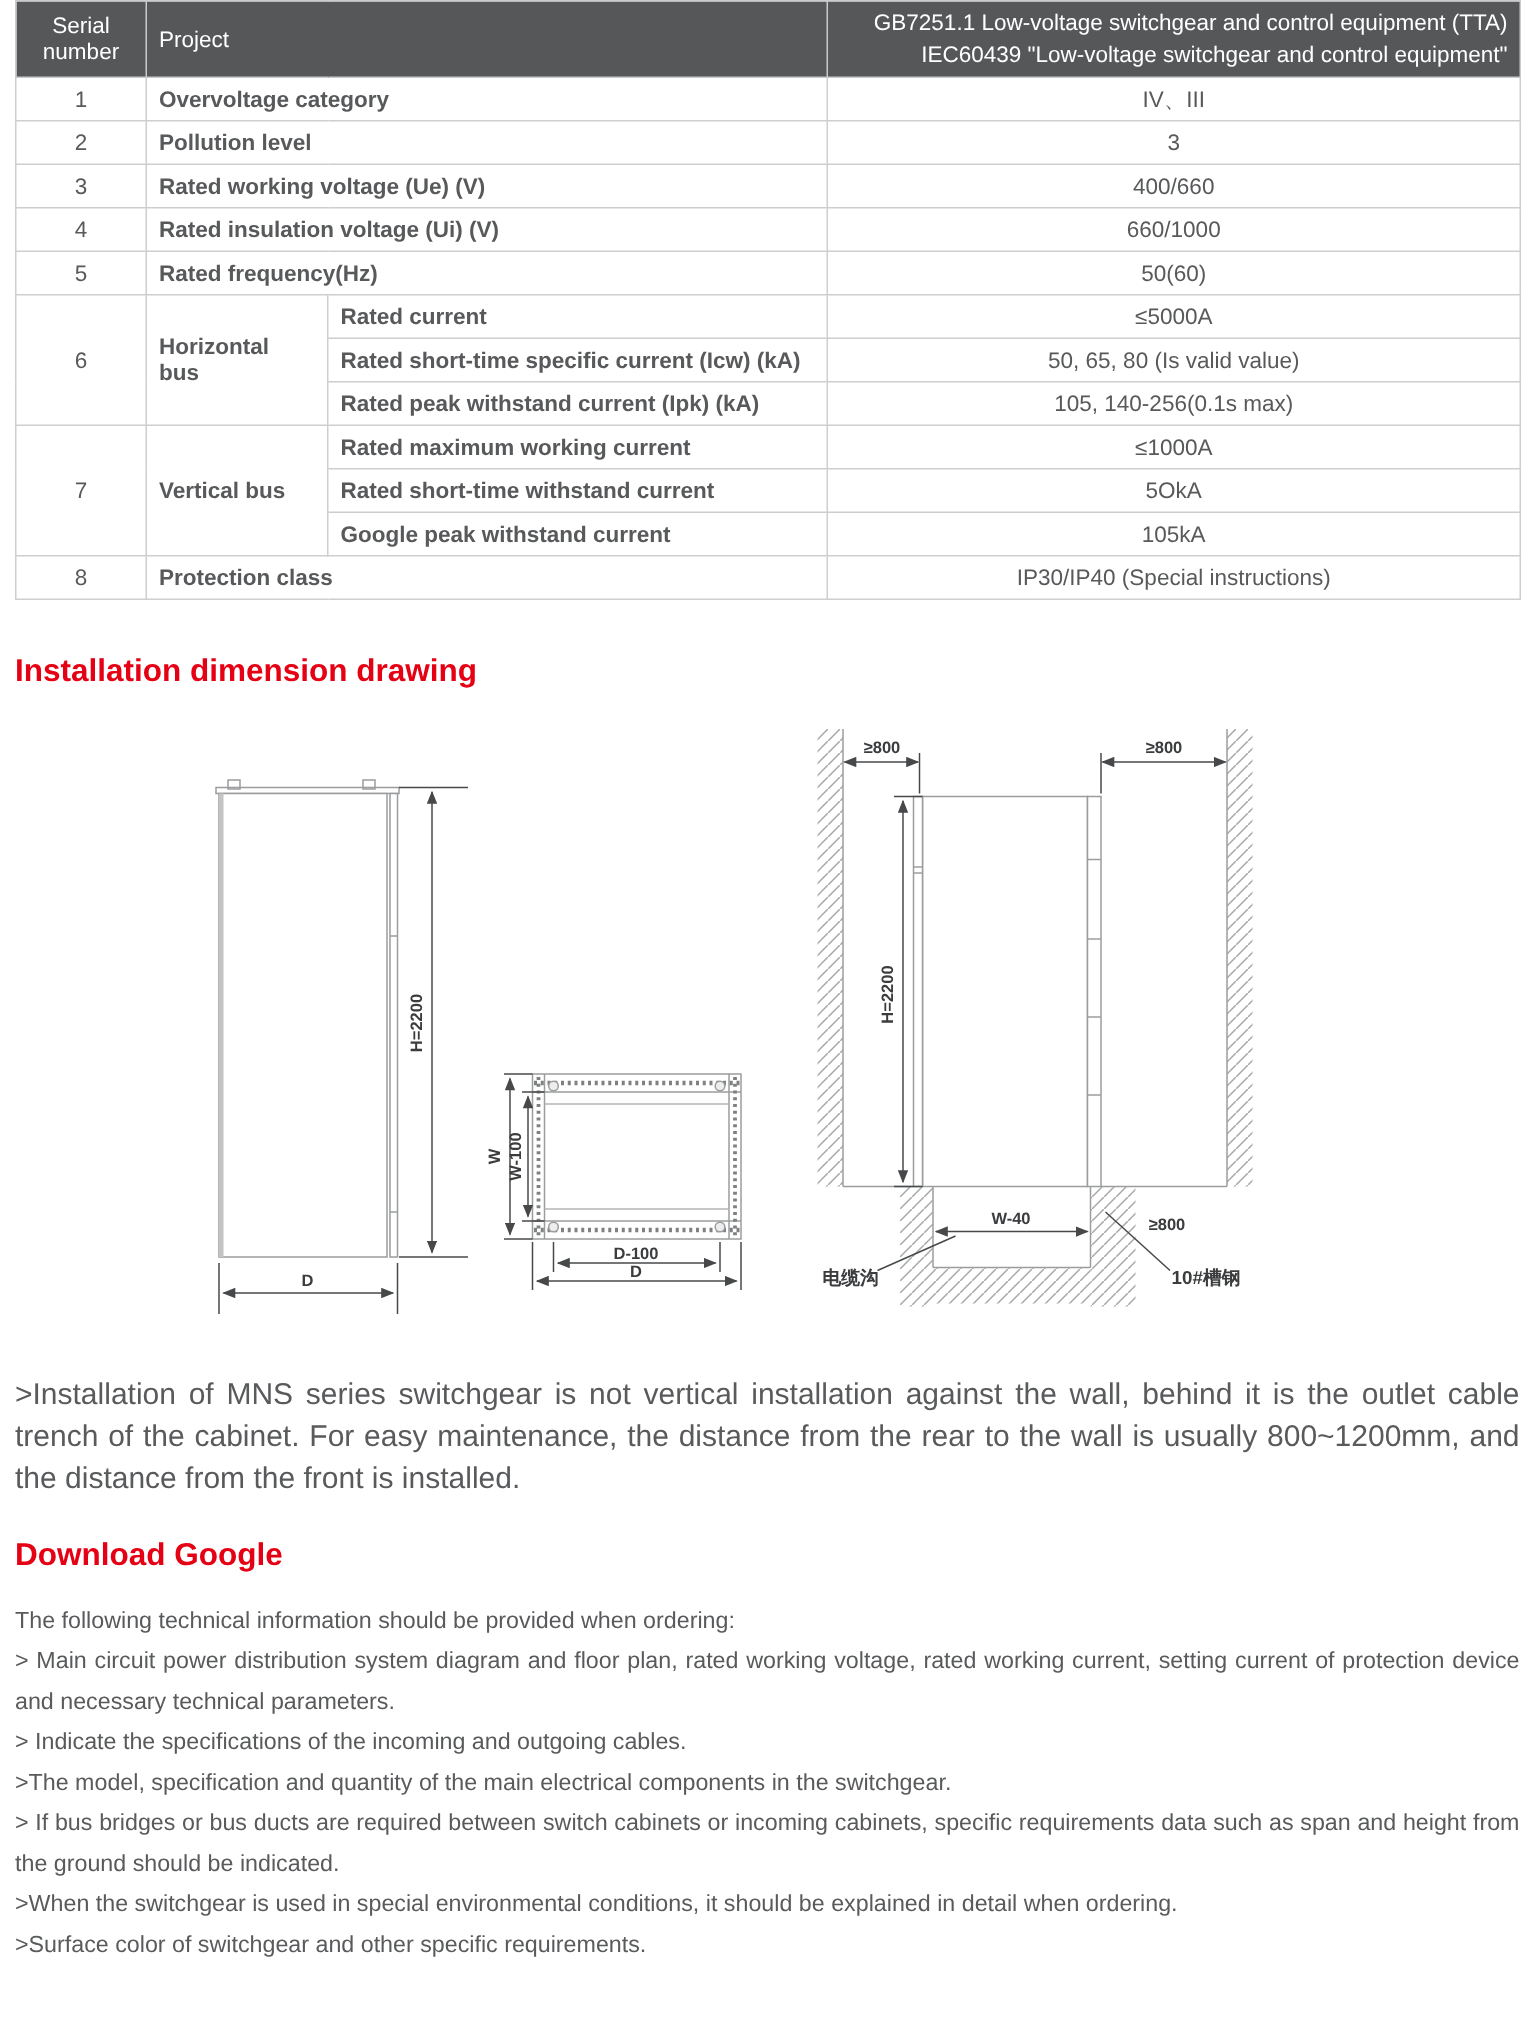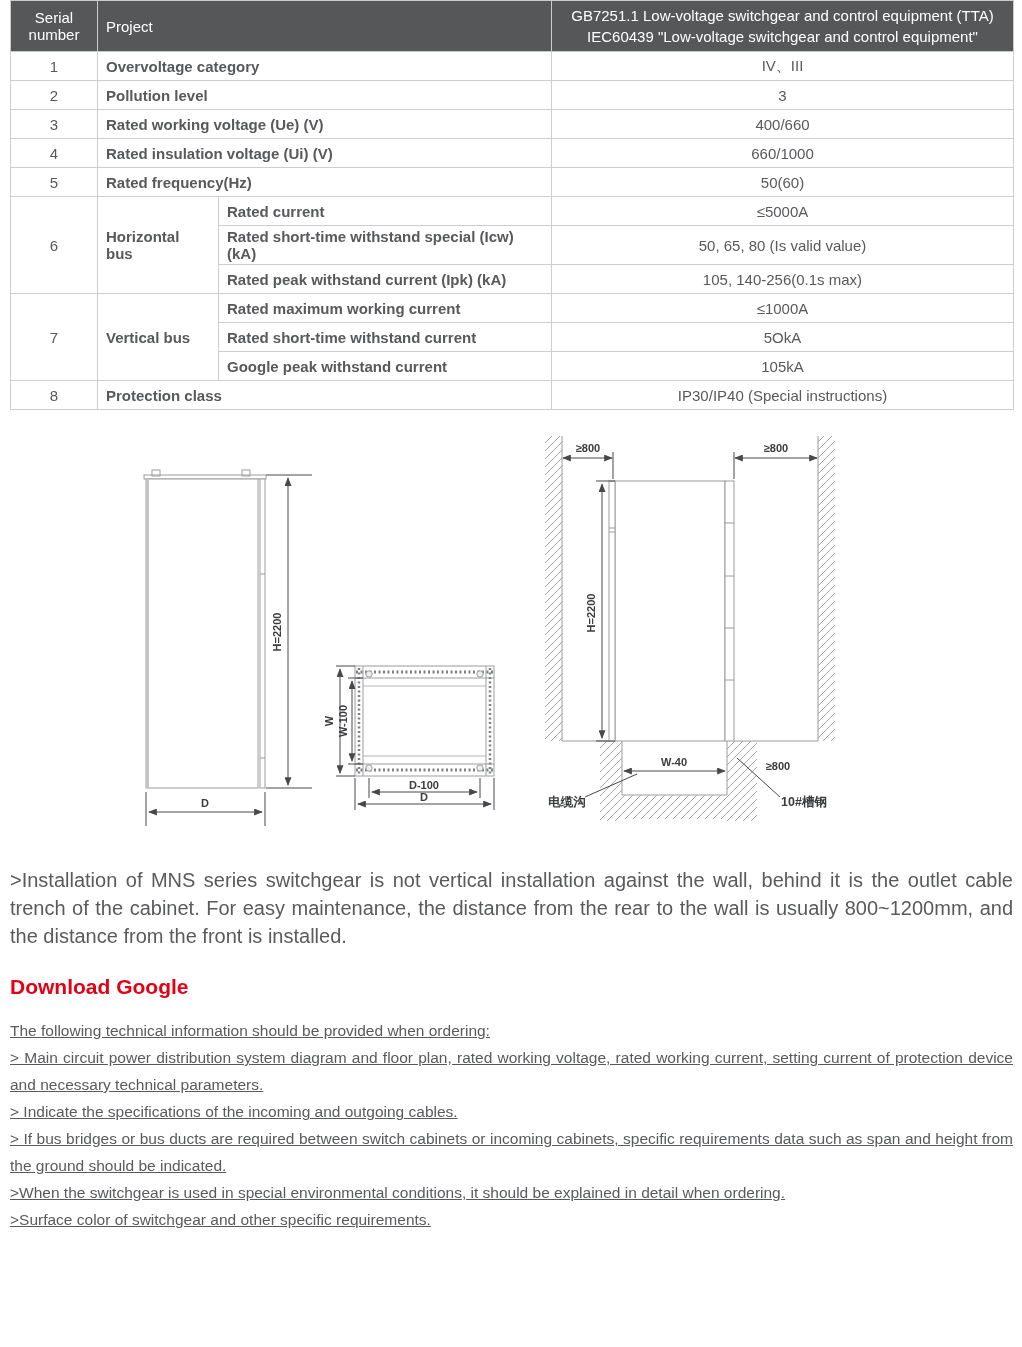--- a/index.html
+++ b/index.html
@@ -5,31 +5,31 @@
   html,body{margin:0;padding:0;background:#fff;}
   body{width:1022px;font-family:"Liberation Sans","DejaVu Sans",sans-serif;color:#58595b;}
   .page{width:1003px;margin:0 auto 0 10px;padding-bottom:28px;}
   h2.sec{color:#e60014;font-size:21px;font-weight:bold;margin:25px 0 15px 0;line-height:24px;}
   
   table.tech{border-collapse:collapse;width:1003px;font-size:15px;color:#58595b;table-layout:fixed;border-radius:30px;}
   table.tech th{background:#565759;color:#fff;font-weight:normal;border:1px solid #c9cacb;padding:4px 8px;vertical-align:middle;}
   table.tech td{border:1px solid #cdced0;padding:2px 8px;height:24px;vertical-align:middle;background:#fff;}
   .tc{text-align:center;}
   .tl{text-align:left;font-weight:bold;}
-  th.hdr3 div{line-height:21px;text-align:center;}
+  th.hdr3 div{line-height:21px;text-align:right;}
   
   .drawing{width:1022px;height:400px;margin:18px 0 0 -10px;position:relative;}
   .drawing svg{display:block;}
   .dim-label{fill:#3b3c3e;font-size:11px;font-weight:bold;font-family:"Liberation Sans","DejaVu Sans",sans-serif;}
   .dim-label-cn{fill:#3b3c3e;font-size:12.5px;font-weight:bold;font-family:"Liberation Sans","DejaVu Sans",sans-serif;}
   
   p.note{font-size:20px;line-height:28px;color:#595a5c;text-align:justify;margin:38px 0 0 0;}
   h2.sec.dl{}
   .order-list{margin-top:18px;}
-  .order-list p{margin:0;font-size:15.5px;line-height:27px;color:#595a5c;text-align:justify;text-decoration:underline;}
+  .order-list p{margin:0;font-size:15.5px;line-height:27px;color:#595a5c;text-align:justify;}
 </style>
 </head>
 <body>
 
 <div class="page">
 
 
   <table class="tech">
     <colgroup>
         <col style="width:87px">
@@ -73,21 +73,21 @@
         <td class="tl" colspan="2">Rated frequency(Hz)</td>
         <td class="tc">50(60)</td>
       </tr>
       <tr>
         <td class="tc" rowspan="3">6</td>
         <td class="tl" rowspan="3">Horizontal bus</td>
         <td class="tl">Rated current</td>
         <td class="tc">≤5000A</td>
       </tr>
       <tr>
-        <td class="tl">Rated short-time withstand special (Icw) (kA)</td>
+        <td class="tl">Rated short-time specific current (Icw) (kA)</td>
         <td class="tc">50, 65, 80 (Is valid value)</td>
       </tr>
       <tr>
         <td class="tl">Rated peak withstand current (Ipk) (kA)</td>
         <td class="tc">105, 140-256(0.1s max)</td>
       </tr>
       <tr>
         <td class="tc" rowspan="3">7</td>
         <td class="tl" rowspan="3">Vertical bus</td>
         <td class="tl">Rated maximum working current</td>
@@ -102,20 +102,21 @@
         <td class="tc">105kA</td>
       </tr>
       <tr>
         <td class="tc">8</td>
         <td class="tl" colspan="2">Protection class</td>
         <td class="tc">IP30/IP40 (Special instructions)</td>
       </tr>
     </tbody>
   </table>
 
+  <h2 class="sec" style="margin-top:36px;">Installation dimension drawing</h2>
 
   <div class="drawing">
     <svg width="1022" height="400" viewBox="0 0 1022 400">
       <defs>
         <marker id="arr" viewBox="0 0 10 8" refX="9" refY="4" markerWidth="9" markerHeight="7" orient="auto-start-reverse">
           <path d="M0,0 L10,4 L0,8 Z" fill="#47484a"></path>
         </marker>
         <pattern id="hatch" patternUnits="userSpaceOnUse" width="8" height="8">
           <path d="M0,8 L8,0" stroke="#a6a7a9" stroke-width="1"></path>
         </pattern>
@@ -228,18 +229,19 @@
   </div>
 
   <p class="note">&gt;Installation of MNS series switchgear is not vertical installation against the wall, behind it is the outlet cable trench of the cabinet. For easy maintenance, the distance from the rear to the wall is usually 800~1200mm, and the distance from the front is installed.</p>
 
   <h2 class="sec dl">Download Google</h2>
 
   <div class="order-list">
     <p>The following technical information should be provided when ordering:</p>
     <p>&gt; Main circuit power distribution system diagram and floor plan, rated working voltage, rated working current, setting current of protection device and necessary technical parameters.</p>
     <p>&gt; Indicate the specifications of the incoming and outgoing cables.</p>
+    <p>&gt;The model, specification and quantity of the main electrical components in the switchgear.</p>
     <p>&gt; If bus bridges or bus ducts are required between switch cabinets or incoming cabinets, specific requirements data such as span and height from the ground should be indicated.</p>
     <p>&gt;When the switchgear is used in special environmental conditions, it should be explained in detail when ordering.</p>
     <p>&gt;Surface color of switchgear and other specific requirements.</p>
   </div>
 
 </div>
 
 </body></html>

